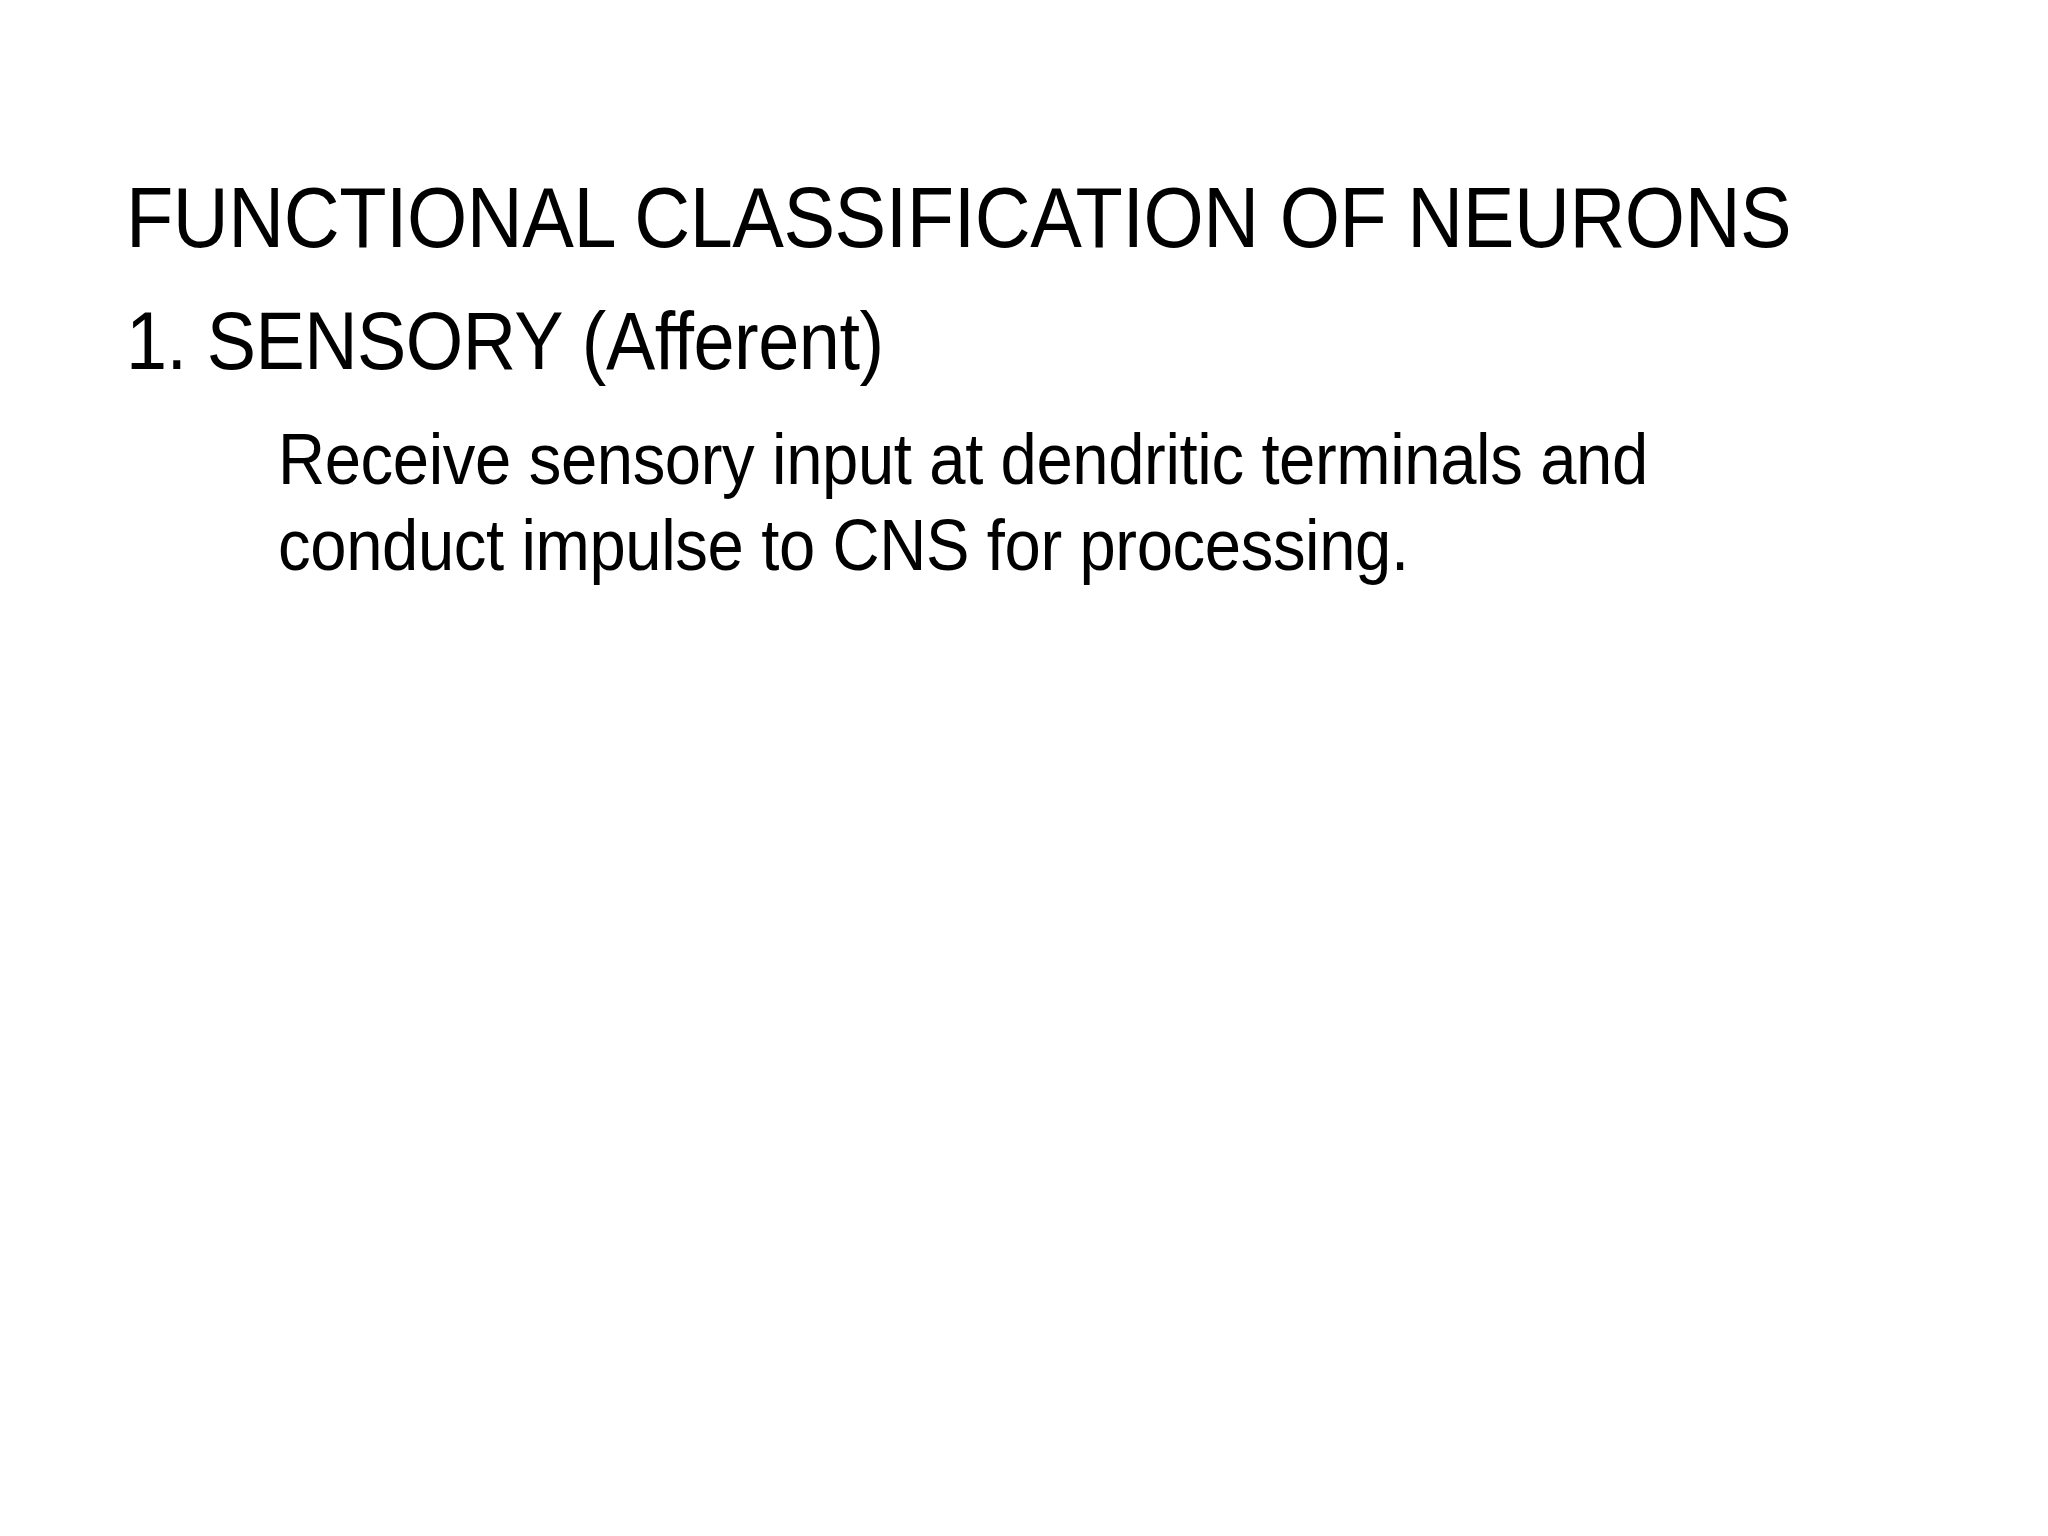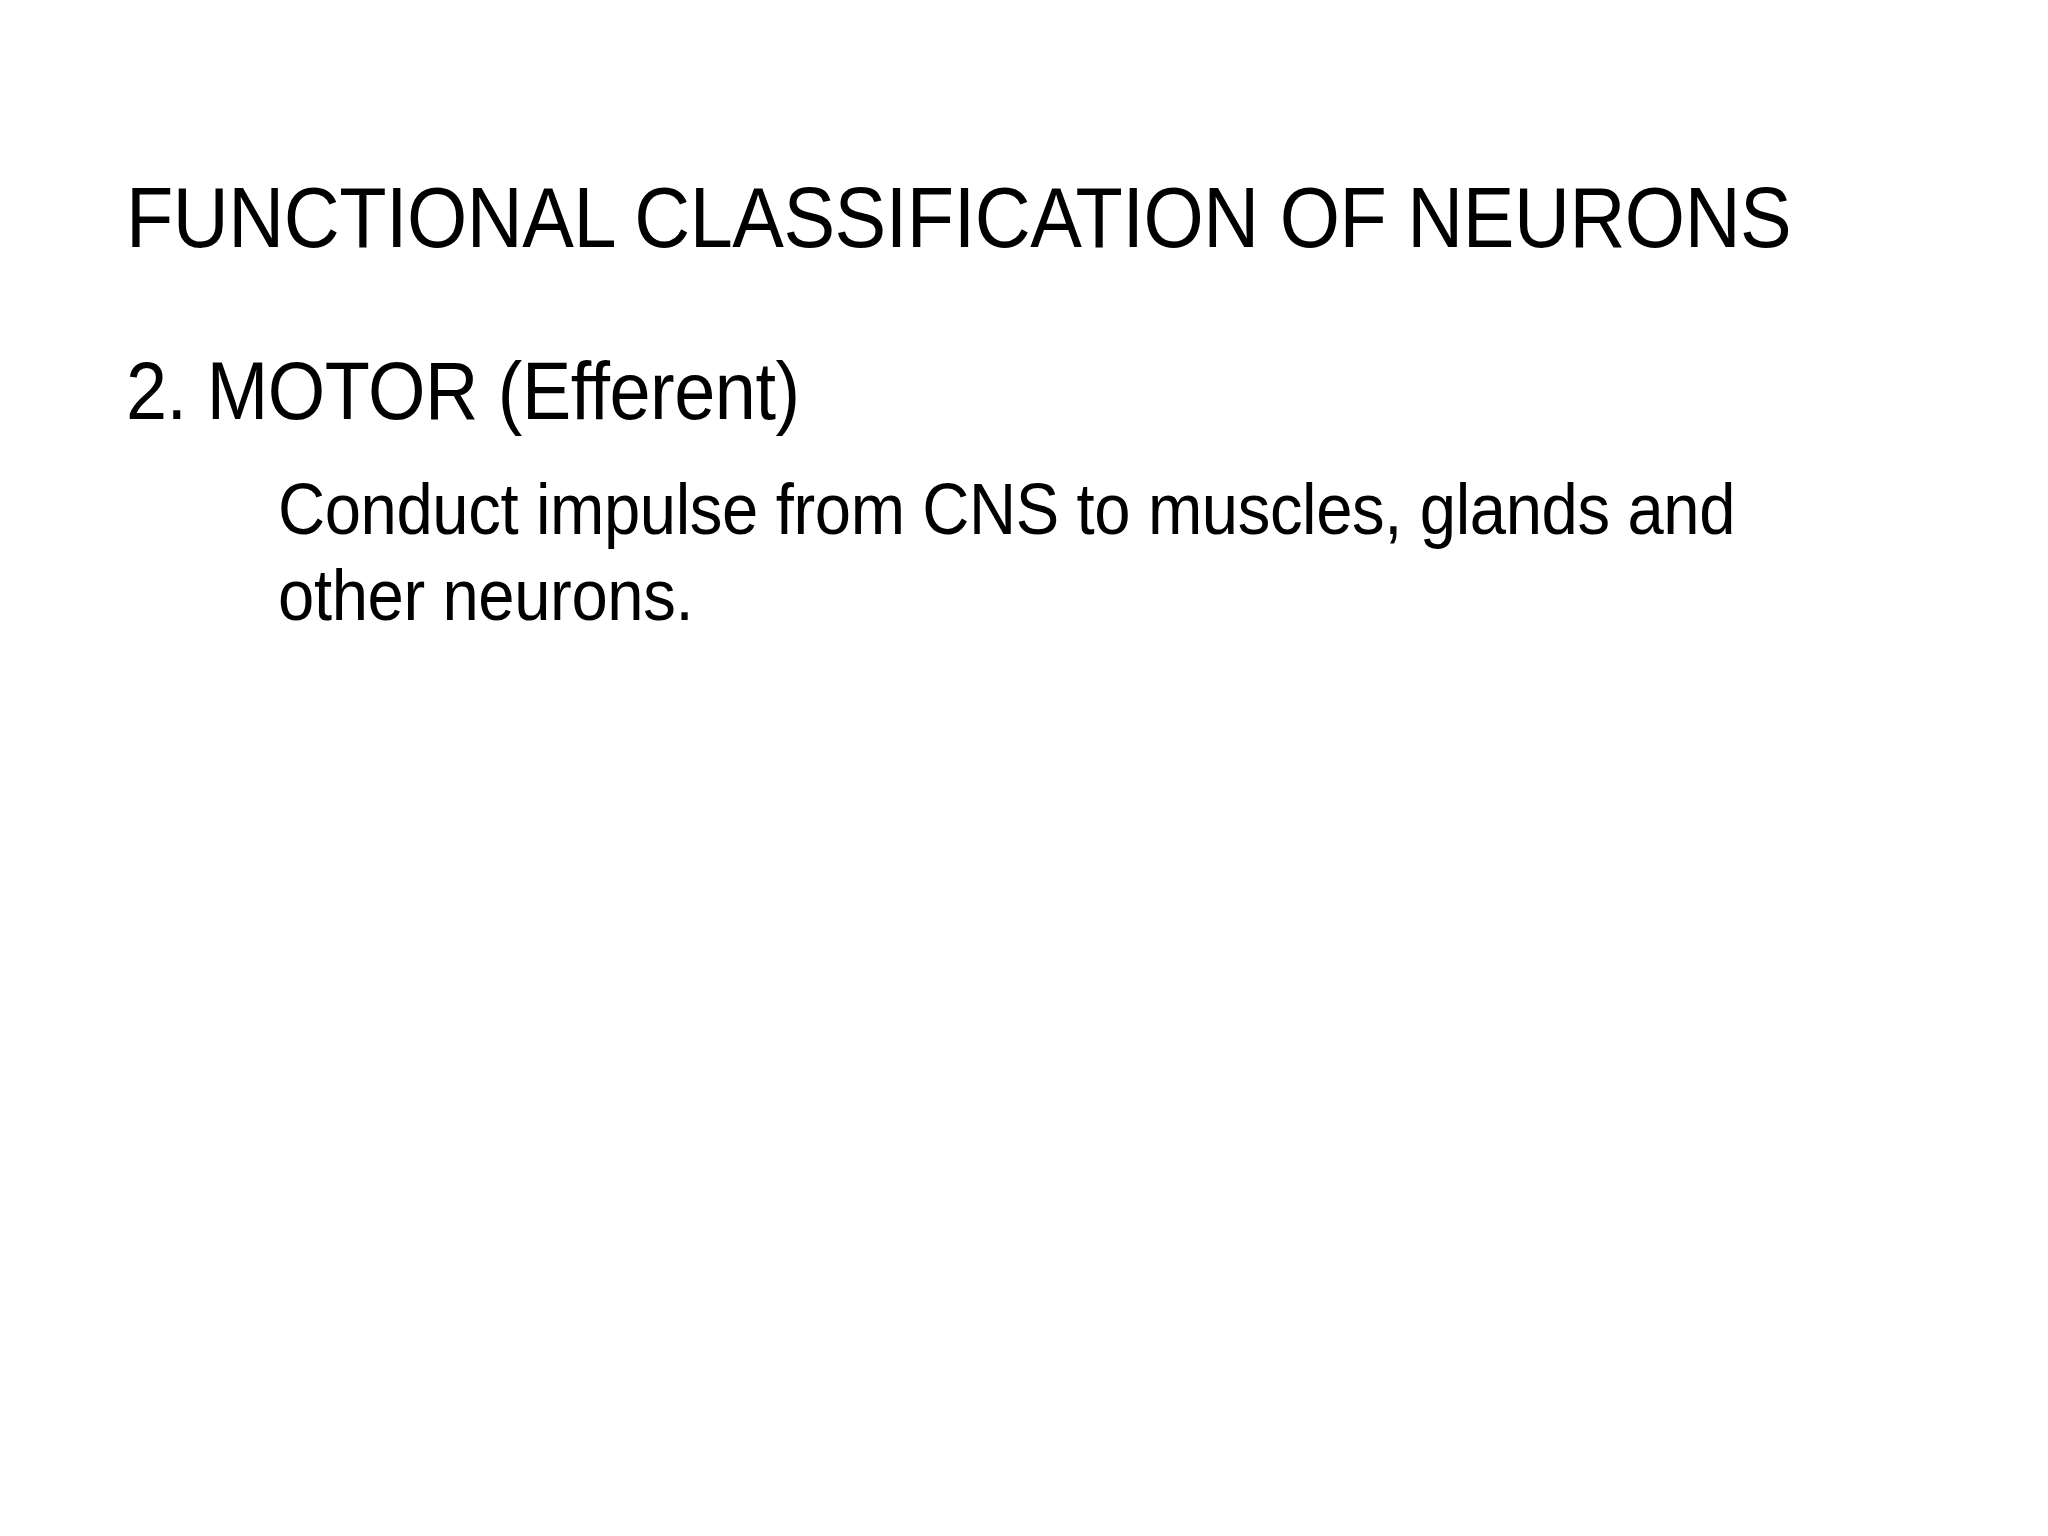--- a/index.html
+++ b/index.html
@@ -83,26 +83,26 @@
 </style>
 </head>
 <body>
 
 <div id="slide" style="background: rgb(255, 255, 255); color: rgb(0, 0, 0); margin-top: 32px;">
 
   <h1 class="slide-title">FUNCTIONAL CLASSIFICATION OF NEURONS</h1>
 
   <div class="body-block">
 
+    <div class="section">
+      <div class="section-heading">1. SENSORY (Afferent)</div>
+      <div class="spacer sp-head-to-body"></div>
+      <p class="section-body">Receive sensory input at dendritic terminals and conduct impulse to CNS for processing.</p>
+    </div>
 
     <div class="spacer sp-body-to-head"></div>
 
-    <div class="section">
-      <div class="section-heading">2. MOTOR (Efferent)</div>
-      <div class="spacer sp-head-to-body"></div>
-      <p class="section-body">Conduct impulse from CNS to muscles, glands and other neurons.</p>
-    </div>
 
     <div class="spacer sp-body-to-head"></div>
 
 
   </div>
 </div>
 
 </body></html>

